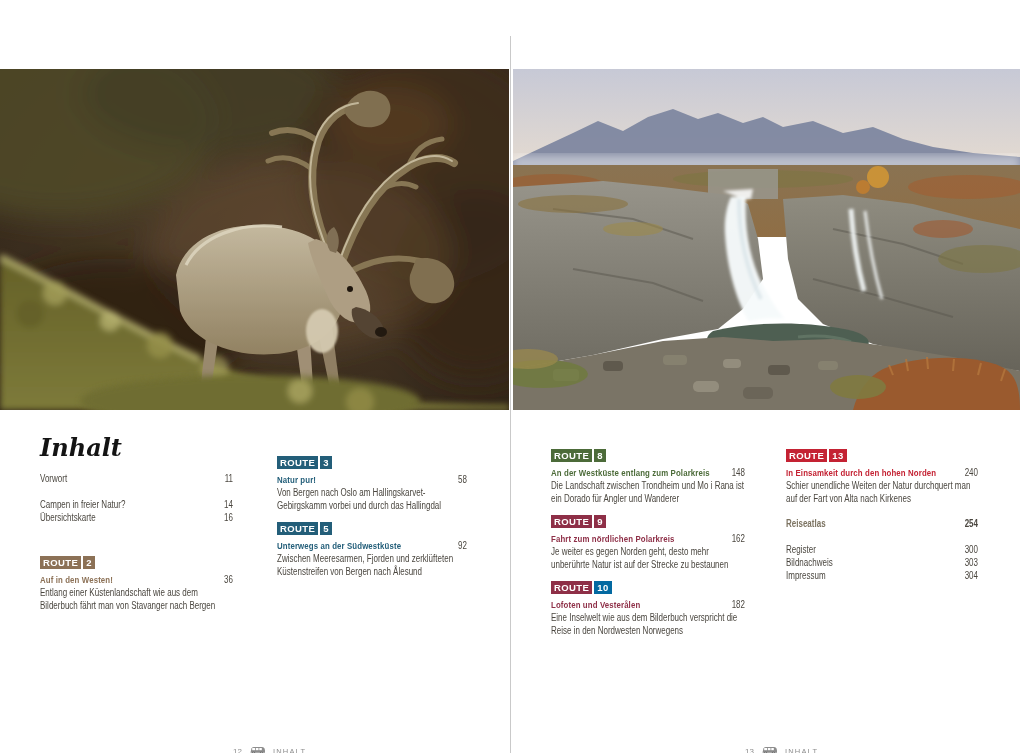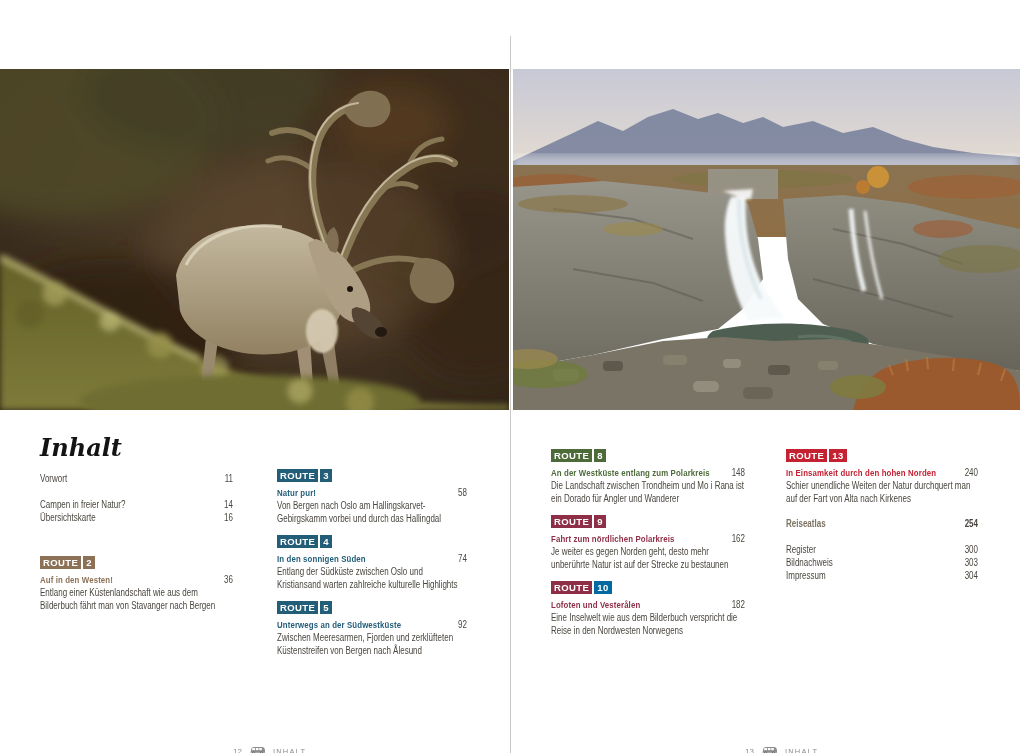--- a/index.html
+++ b/index.html
@@ -6,21 +6,21 @@
   .spread{position:relative;width:1020px;height:753px;background:#ffffff;overflow:hidden;
           font-family:"Liberation Sans",sans-serif;color:#4a463f;margin-top:36px;}
   .spine{position:absolute;left:510px;top:0;width:1px;height:753px;background:#c9c9c9;}
   .photo{position:absolute;top:33px;height:341px;overflow:hidden;}
   .photo-left{left:0;width:509px;}
   .photo-right{left:513px;width:507px;}
   .photo svg{display:block;}
 
   .col{position:absolute;font-size:10px;line-height:13px;}
   .col1{left:40px;top:398px;width:193px;}
-  .col2{left:277px;top:433px;width:190px;}
+  .col2{left:277px;top:420px;width:190px;}
   .col3{left:551px;top:413px;width:194px;}
   .col4{left:786px;top:413px;width:192px;}
 
   .cond{transform:scaleX(.8);transform-origin:0 0;width:125%;}
 
   h1.inhalt{font-family:"DejaVu Serif","Liberation Serif",serif;font-style:italic;font-weight:600;
             font-size:24px;line-height:28px;color:#141414;margin:0 0 10px 0;}
 
   .fm-row{display:flex;justify-content:space-between;line-height:13px;color:#4a463f;}
   .fm-gap{margin-bottom:13px;}
@@ -278,30 +278,20 @@
       <div class="badge-row">
         <span class="badge-word" style="background-color: rgb(35, 94, 121);">ROUTE</span><span class="badge-num" style="background-color: rgb(35, 94, 121);">3</span>
       </div>
       <div class="trow cond">
         <span class="rtitle" style="color: rgb(35, 94, 121);">Natur pur!</span>
         <span class="rpage">58</span>
       </div>
       <div class="rdesc cond">Von Bergen nach Oslo am Hallingskarvet-Gebirgskamm vorbei und durch das Hallingdal</div>
     </div>
 
-    <div class="route">
-      <div class="badge-row">
-        <span class="badge-word" style="background-color: rgb(35, 94, 121);">ROUTE</span><span class="badge-num" style="background-color: rgb(35, 94, 121);">4</span>
-      </div>
-      <div class="trow cond">
-        <span class="rtitle" style="color: rgb(35, 94, 121);">In den sonnigen Süden</span>
-        <span class="rpage">74</span>
-      </div>
-      <div class="rdesc cond">Entlang der Südküste zwischen Oslo und Kristiansand warten zahlreiche kulturelle Highlights</div>
-    </div>
 
     <div class="route">
       <div class="badge-row">
         <span class="badge-word" style="background-color: rgb(35, 94, 121);">ROUTE</span><span class="badge-num" style="background-color: rgb(35, 94, 121);">5</span>
       </div>
       <div class="trow cond">
         <span class="rtitle" style="color: rgb(35, 94, 121);">Unterwegs an der Südwestküste</span>
         <span class="rpage">92</span>
       </div>
       <div class="rdesc cond">Zwischen Meeresarmen, Fjorden und zerklüfteten Küstenstreifen von Bergen nach Ålesund</div>

